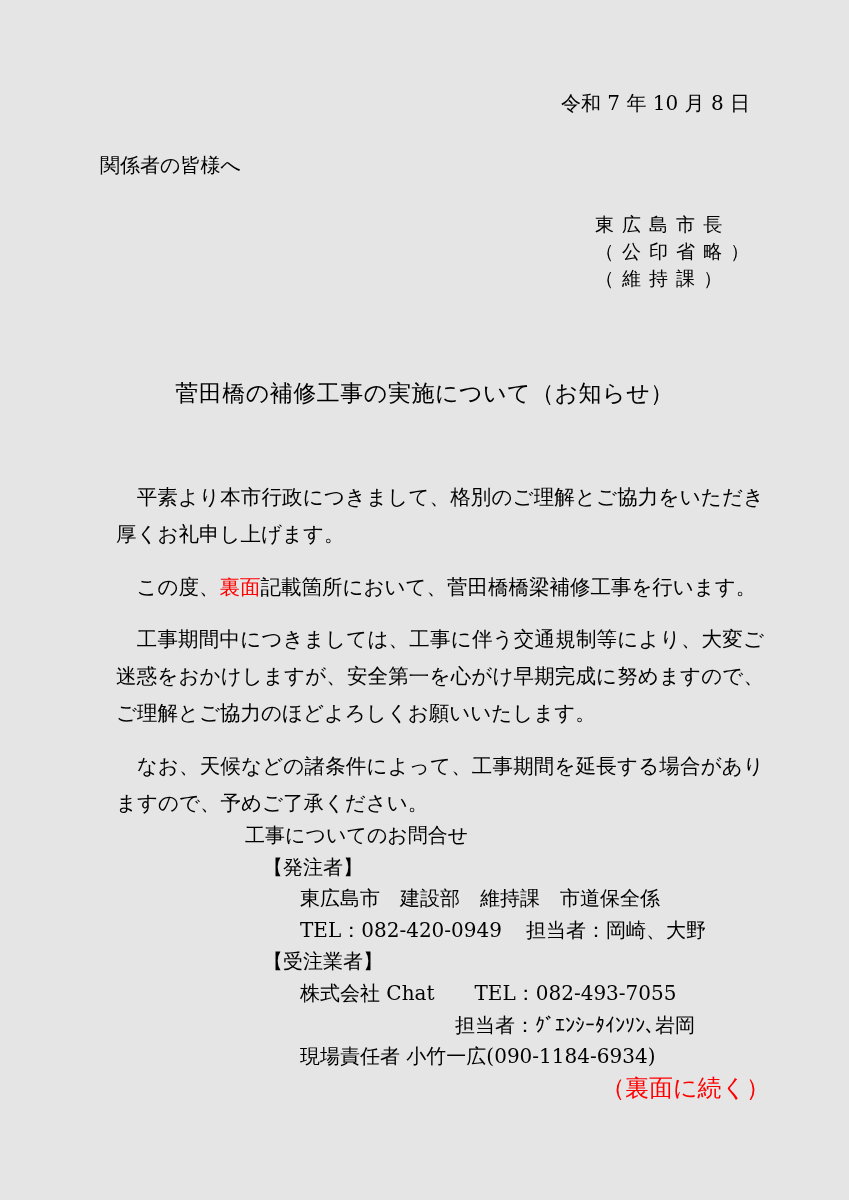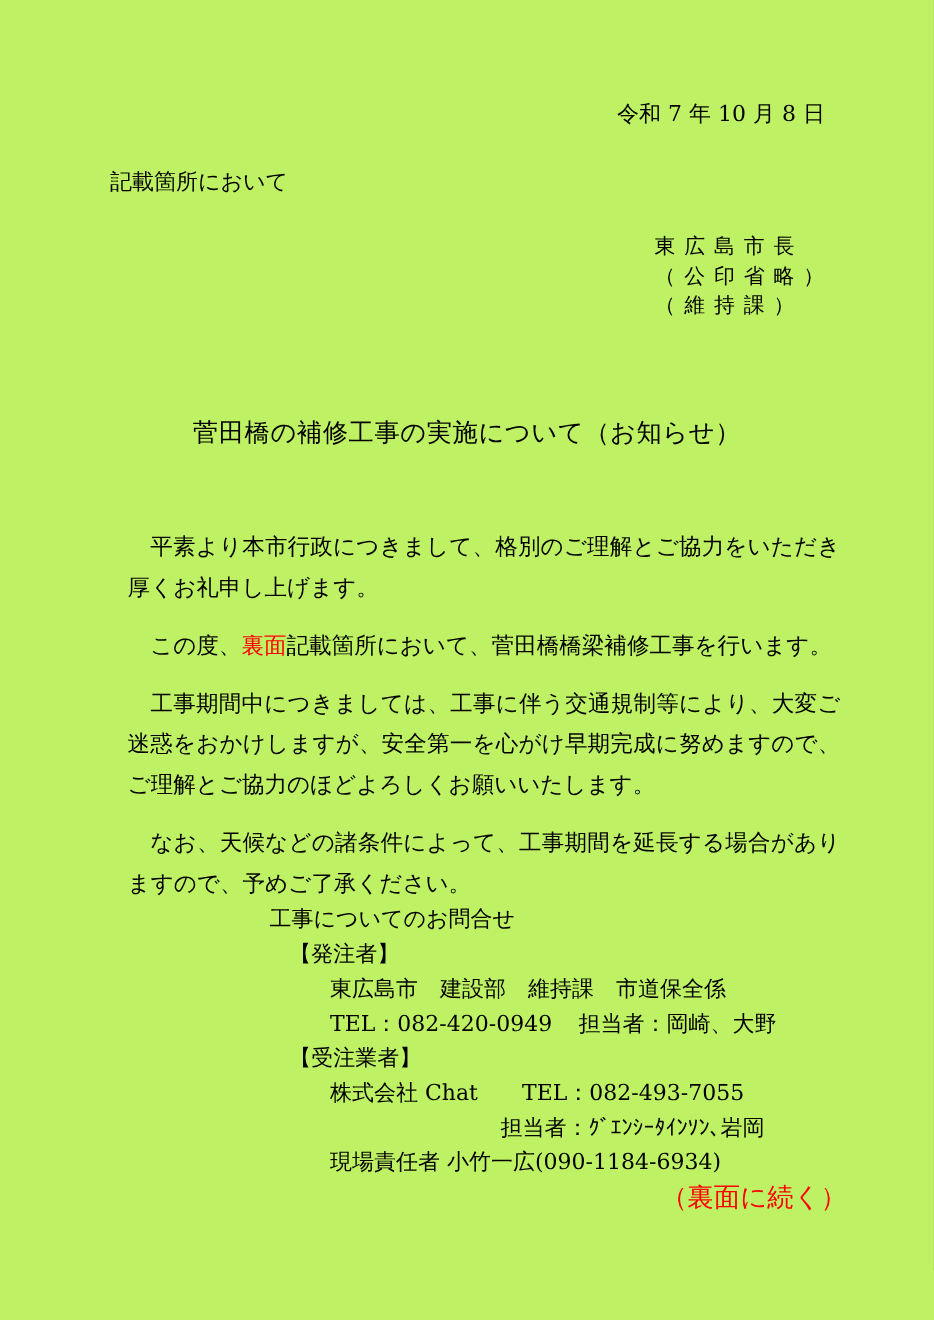--- a/index.html
+++ b/index.html
@@ -1,21 +1,21 @@
 <!DOCTYPE html>
 <html lang="ja"><head>
 <meta charset="utf-8">
 <style>
   html, body { margin: 0; padding: 0; background: #888; }
   .page {
     position: relative;
     width: 849px;
     height: 1200px;
     margin: 0 auto;
-    background: #bef264;
+    background: #e5e5e5;
     color: #000000;
     font-family: "DejaVu Serif", "Liberation Serif", serif;
     overflow: hidden;
   }
   .date {
     position: absolute;
     top: 90px;
     right: 99px;
     font-size: 20px;
     white-space: nowrap;
@@ -83,21 +83,21 @@
     white-space: nowrap;
   }
 </style>
 </head>
 <body>
 
 <div class="page">
 
   <div class="date">令和 7 年 10 月 8 日</div>
 
-  <div class="recipient">記載箇所において</div>
+  <div class="recipient">関係者の皆様へ</div>
 
   <div class="sender">
     <div>東 広 島 市 長</div>
     <div>（ 公 印 省 略 ）</div>
     <div>（ 維 持 課 ）</div>
   </div>
 
   <h1 class="title">菅田橋の補修工事の実施について（お知らせ）</h1>
 
   <div class="body-text">

